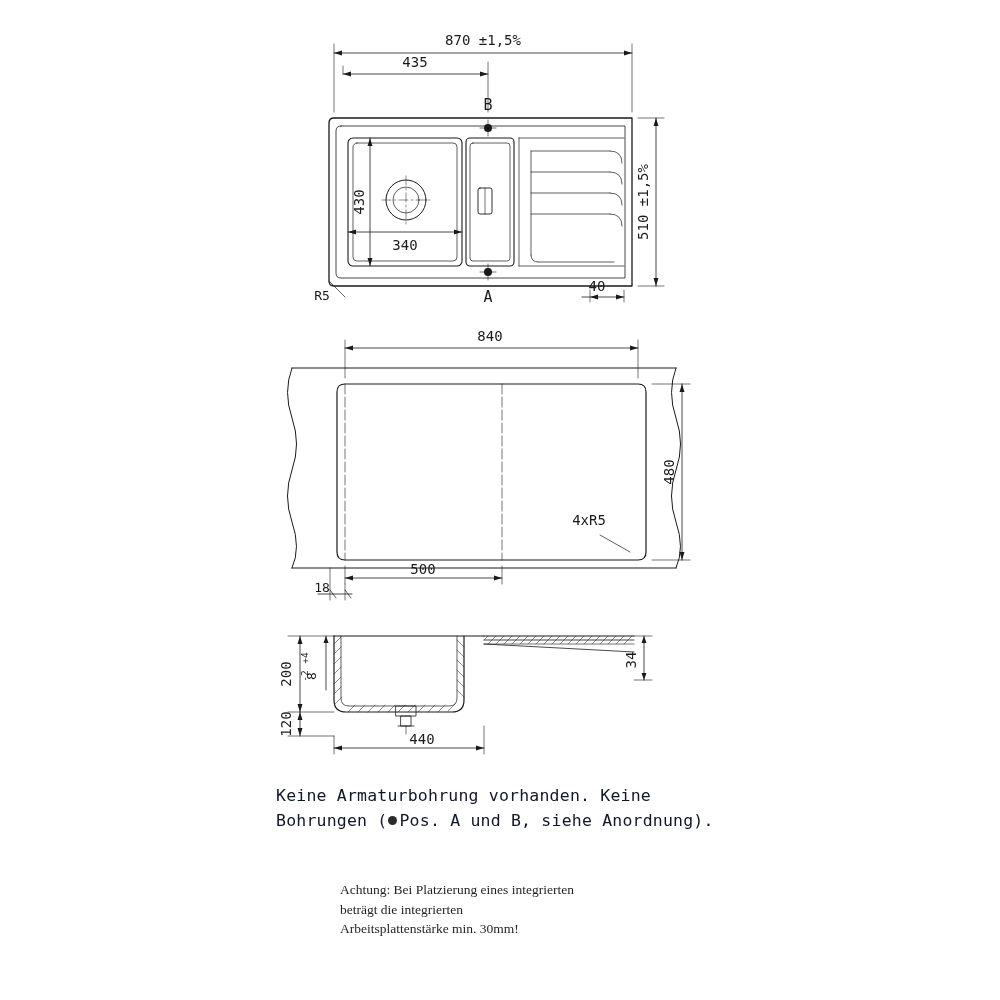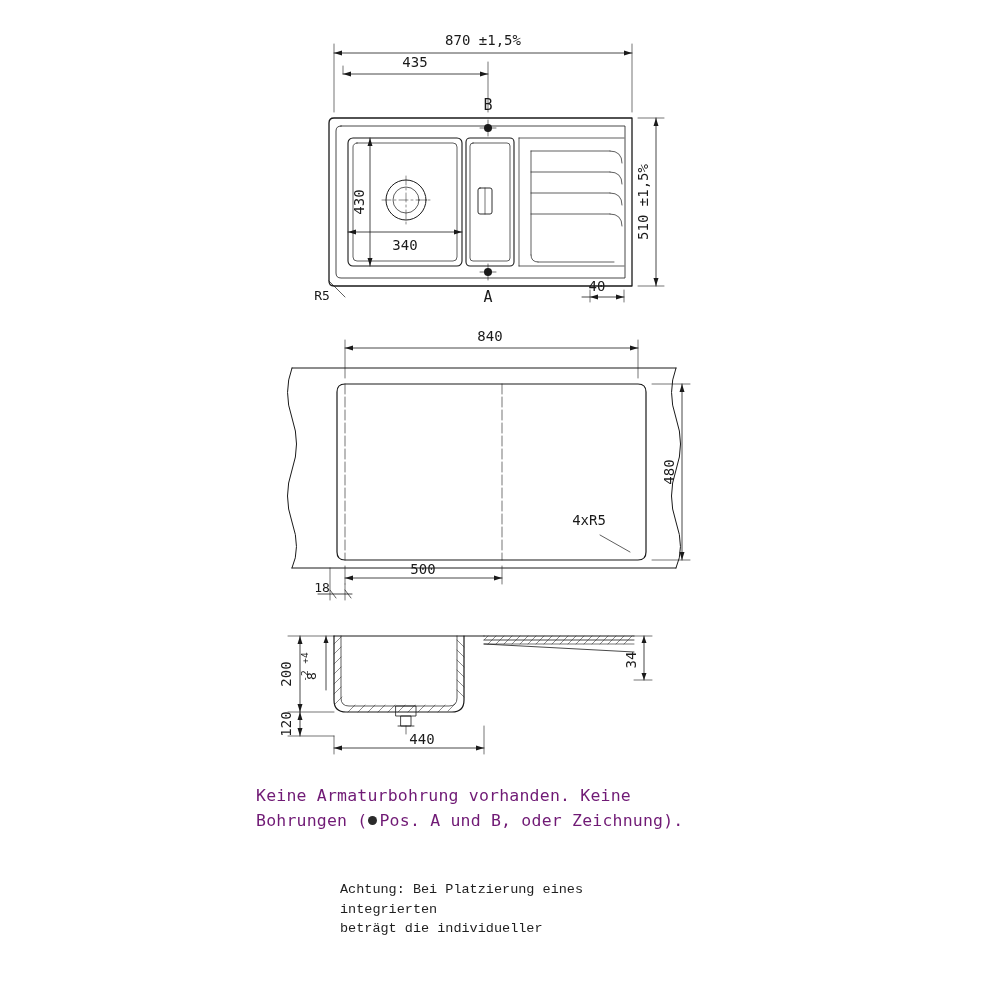--- a/index.html
+++ b/index.html
@@ -27,44 +27,44 @@
   }
   .notes {
     position: absolute;
     left: 0; top: 0;
     width: 1000px;
     height: 1000px;
     pointer-events: none;
   }
   .note-main {
     position: absolute;
-    left: 256px;
+    left: 276px;
     top: 783px;
     width: 470px;
     font-family: "DejaVu Sans Mono", monospace;
     font-size: 16.5px;
     line-height: 25px;
-    color: #701a75;
+    color: #0f172a;
     letter-spacing: 0.2px;
   }
   .note-main .bullet {
     display: inline-block;
     width: 9px;
     height: 9px;
     border-radius: 50%;
     background: #2b2b2b;
     vertical-align: middle;
     margin: 0 2px 2px 1px;
   }
   .note-warn {
     position: absolute;
     left: 340px;
     top: 880px;
     width: 330px;
-    font-family: Liberation Mono, monospace;
+    font-family: Liberation Serif, serif;
     font-size: 13.5px;
     line-height: 19.5px;
     color: #1f1f1f;
   }
   text {
     font-family: "DejaVu Sans Mono", monospace;
     fill: #1a1a1a;
   }
 </style>
 </head>
@@ -269,23 +269,24 @@
       <text x="291" y="724" font-size="14" text-anchor="middle" transform="rotate(-90 291 724)">120</text>
       <text x="422" y="744" font-size="14" text-anchor="middle">440</text>
       <text x="636" y="660" font-size="14" text-anchor="middle" transform="rotate(-90 636 660)">34</text>
     </g>
   </svg>
 
   <div class="notes">
     <div class="note-main">
       <div>Keine Armaturbohrung vorhanden. Keine</div>
       <div>
-        <span>Bohrungen (</span><span class="bullet"></span><span>Pos. A und B, oder Zeichnung).</span>
+        <span>Bohrungen (</span><span class="bullet"></span><span>Pos. A und B, siehe Anordnung).</span>
       </div>
     </div>
 
     <div class="note-warn">
       <div>Achtung: Bei Platzierung eines integrierten</div>
-      <div>beträgt die individueller</div>
+      <div>beträgt die integrierten</div>
+      <div>Arbeitsplattenstärke min. 30mm!</div>
     </div>
   </div>
 
 </div>
 
 </body></html>

